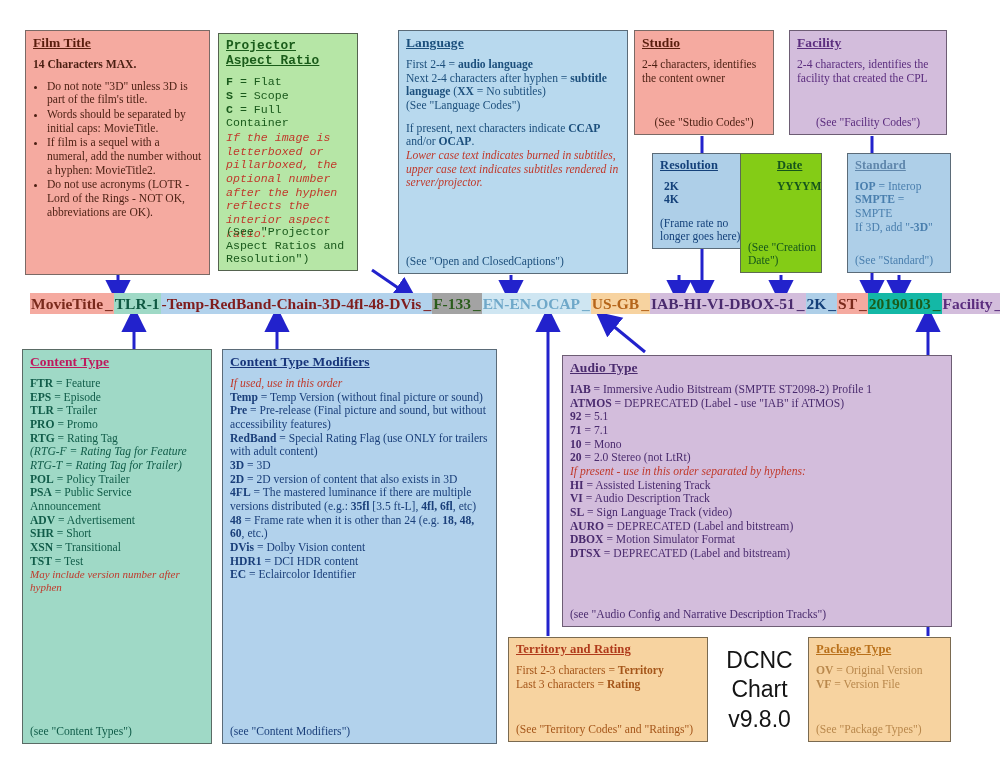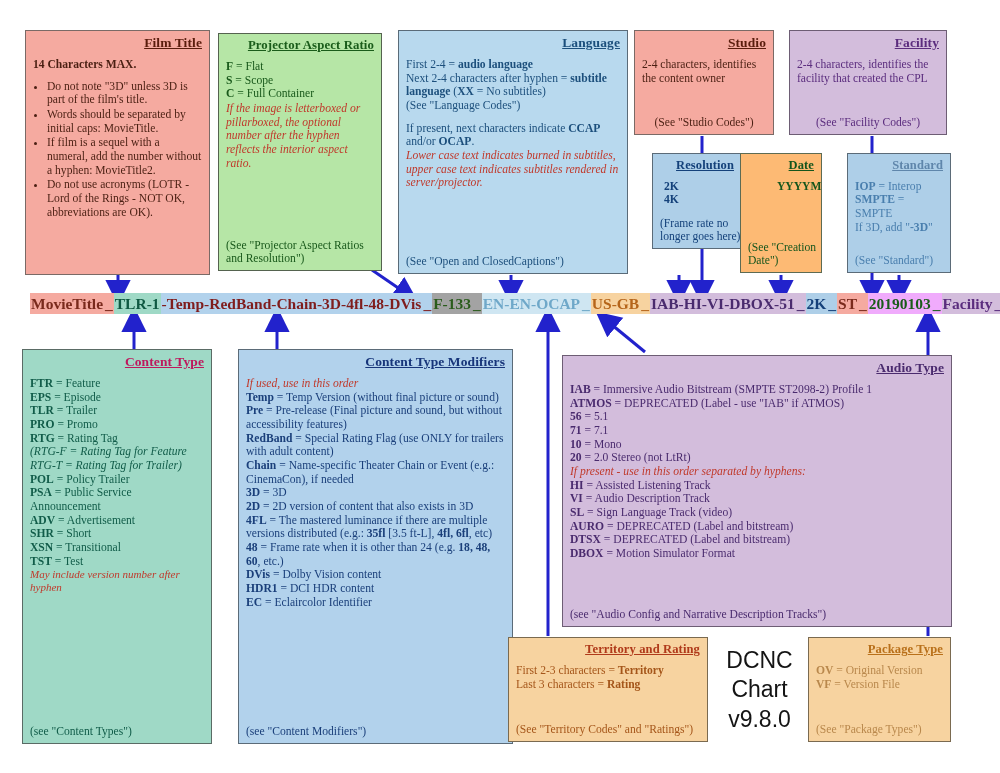--- a/index.html
+++ b/index.html
@@ -15,21 +15,21 @@
   #stage { position:relative; width:1000px; height:773px; }
 
   .box {
     position:absolute;
     border:1px solid #6b6b6b;
     padding:4px 7px 4px 7px;
     line-height:1.18;
     overflow:hidden;
   }
   .box .title {
-    text-align:right;
+    text-align:left;
     font-weight:bold;
     text-decoration:underline;
     font-size:13.5px;
     margin-bottom:7px;
     letter-spacing:.1px;
   }
   .body { font-size:11.6px; }
   .body p { margin:0 0 0 0; }
   .b { font-weight:bold; }
   .ital { font-style:italic; }
@@ -40,21 +40,21 @@
   .c-pink   { background:#f5aaa0; border-color:#7a6a66; color:#4a1f12; }
   .c-pink .title { color:#5a1d0d; }
   .c-green  { background:#b6e6a6; border-color:#55634f; color:#19591b; }
   .c-green .title { color:#1a5c1a; }
   .c-blue   { background:#b8d9ee; border-color:#5a6b78; color:#1c4f7c; }
   .c-blue .title { color:#1b4f7c; }
   .c-purple { background:#d3bddc; border-color:#6d5d74; color:#5b2d7e; }
   .c-purple .title { color:#5b2d7e; }
   .c-lblue  { background:#aecfe8; border-color:#5b6b78; color:#14417a; }
   .c-lblue .title { color:#14417a; }
-  .c-lgreen { background:#fdba74; border-color:#5d6b53; color:#15551c;padding-left:36px; }
+  .c-lgreen { background:#84cc16; border-color:#5d6b53; color:#15551c;padding-left:36px; }
   .c-lgreen .title { color:#15551c; }
   .c-stdblue{ background:#aecfe8; border-color:#5b6b78; color:#4a7fae; }
   .c-stdblue .title { color:#5f86ab; }
   .c-teal   { background:#9fd9c6; border-color:#5a6b65; color:#115c49; }
   .c-teal .title { color:#be185d; }
   .c-modblue{ background:#b2d2ec; border-color:#5b6b78; color:#1a3f7a; }
   .c-modblue .title { color:#17357a; }
   .c-orange { background:#f7d3a0; border-color:#7a6a50; color:#a5561a; }
   .c-orange .title { color:#b03a1a; }
   .c-pkg    { background:#f7d3a0; border-color:#7a6a50; color:#b9884c; }
@@ -75,21 +75,21 @@
   #fname span.seg { padding:2px 1px; }
   .sg-title    { background:#f5aaa0; color:#7a2a1c; }
   .sg-ct       { background:#9fd9c6; color:#0f5942; }
   .sg-mod      { background:#b2d2ec; color:#7f1d1d; }
   .sg-ar       { background:#a3a3a3; color:#2a5c1c; }
   .sg-lang     { background:#cfe6f2; color:#6fa8c9; }
   .sg-terr     { background:#f7d3a0; color:#b5651a; }
   .sg-aud      { background:#d3bddc; color:#4a2b6e; }
   .sg-res      { background:#aecfe8; color:#14417a; }
   .sg-studio   { background:#f5aaa0; color:#7a2a1c; }
-  .sg-date     { background:#f0abfc; color:#1a5c1a; }
+  .sg-date     { background:#14b8a6; color:#1a5c1a; }
   .sg-fac      { background:#d3bddc; color:#5b2d7e; }
 
   
   #dcnc {
     position:absolute;
     left:712px; top:646px;
     width:95px;
     text-align:center;
     font-family:"Liberation Sans", sans-serif;
     font-size:23px;
@@ -145,21 +145,21 @@
       <p class="b" style="margin-bottom:8px;">14 Characters MAX.</p>
       <ul style="margin:0; padding-left:14px;">
         <li style="margin-bottom:1px;">Do not note "3D" unless 3D is part of the film's title.</li>
         <li style="margin-bottom:1px;">Words should be separated by initial caps: MovieTitle.</li>
         <li style="margin-bottom:1px;">If film is a sequel with a numeral, add the number without a hyphen: MovieTitle2.</li>
         <li>Do not use acronyms (LOTR - Lord of the Rings - NOT OK, abbreviations are OK).</li>
       </ul>
     </div>
   </div>
 
-  <div class="box c-green" style="left:218px; top:33px; width:164px; height:238px;">
+  <div class="box c-green" style="left:218px; top:33px; width:140px; height:238px;font-family:Liberation Mono, monospace;">
     <div class="title" style="font-size:12.8px;">Projector Aspect Ratio</div>
     <div class="body">
       <p><span class="b">F</span><span> = Flat</span></p>
       <p><span class="b">S</span><span> = Scope</span></p>
       <p><span class="b">C</span><span> = Full Container</span></p>
       <p class="ital red" style="margin-top:1px;">If the image is letterboxed or pillarboxed, the optional number after the hyphen reflects the interior aspect ratio.</p>
     </div>
     <div class="foot" style="right:7px;">(See "Projector Aspect Ratios and Resolution")</div>
   </div>
 
@@ -237,55 +237,54 @@
       <p>Announcement</p>
       <p><span class="b">ADV</span><span> = Advertisement</span></p>
       <p><span class="b">SHR</span><span> = Short</span></p>
       <p><span class="b">XSN</span><span> = Transitional</span></p>
       <p><span class="b">TST</span><span> = Test</span></p>
       <p class="ital red" style="font-size:11px;">May include version number after hyphen</p>
     </div>
     <div class="foot">(see "Content Types")</div>
   </div>
 
-  <div class="box c-modblue" style="left:222px; top:349px; width:275px; height:395px;margin-left:16px;">
+  <div class="box c-modblue" style="left:222px; top:349px; width:275px; height:395px;">
     <div class="title">Content Type Modifiers</div>
     <div class="body">
       <p class="ital red">If used, use in this order</p>
       <p><span class="b">Temp</span><span>  = Temp Version (without final picture or sound)</span></p>
       <p><span class="b">Pre</span><span> = Pre-release (Final picture and sound, but without accessibility features)</span></p>
       <p><span class="b">RedBand</span><span> = Special Rating Flag (use ONLY for trailers with adult content)</span></p>
-      <p><span class="b">Chain</span><span> = Name-specific Theater Chain or Event (e.g.: CinemaCon), if needed</span></p>
       <p><span class="b">3D</span><span> = 3D</span></p>
       <p><span class="b">2D</span><span> = 2D version of content that also exists in 3D</span></p>
       <p><span class="b">4FL</span><span> = The mastered luminance if there are multiple versions distributed (e.g.: </span><span class="b">35fl</span><span> [3.5 ft-L], </span><span class="b">4fl, 6fl</span><span>, etc)</span></p>
       <p><span class="b">48</span><span> = Frame rate when it is other than 24 (e.g. </span><span class="b">18, 48, 60</span><span>, etc.)</span></p>
       <p><span class="b">DVis</span><span> = Dolby Vision content</span></p>
       <p><span class="b">HDR1</span><span> = DCI HDR content</span></p>
       <p><span class="b">EC</span><span> = Eclaircolor Identifier</span></p>
     </div>
     <div class="foot">(see "Content Modifiers")</div>
   </div>
 
   <div class="box c-aud" style="left:562px; top:355px; width:390px; height:272px;">
     <div class="title">Audio Type</div>
     <div class="body">
       <p><span class="b">IAB</span><span> = Immersive Audio Bitstream (SMPTE ST2098-2) Profile 1</span></p>
       <p><span class="b">ATMOS</span><span> = DEPRECATED (Label - use "IAB" if ATMOS)</span></p>
-      <p><span class="b">56</span><span> = 5.1</span></p>
+      <p><span class="b">92</span><span> = 5.1</span></p>
       <p><span class="b">71</span><span> = 7.1</span></p>
       <p><span class="b">10</span><span> = Mono</span></p>
       <p><span class="b">20</span><span> = 2.0 Stereo (not LtRt)</span></p>
       <p class="ital red">If present - use in this order separated by hyphens:</p>
       <p><span class="b">HI</span><span> = Assisted Listening Track</span></p>
       <p><span class="b">VI</span><span> = Audio Description Track</span></p>
       <p><span class="b">SL</span><span> = Sign Language Track (video)</span></p>
       <p><span class="b">AURO</span><span> = DEPRECATED (Label and bitstream)</span></p>
+      <p><span class="b">DBOX</span><span> = Motion Simulator Format</span></p>
       <p><span class="b">DTSX</span><span> = DEPRECATED (Label and bitstream)</span></p>
-      <p><span class="b">DBOX</span><span> = Motion Simulator Format</span></p>
     </div>
     <div class="foot">(see "Audio Config and Narrative Description Tracks")</div>
   </div>
 
   <div class="box c-orange" style="left:508px; top:637px; width:200px; height:105px;">
     <div class="title" style="font-size:12.6px;font-family:Liberation Serif, serif;">Territory and Rating</div>
     <div class="body">
       <p><span>First 2-3 characters = </span><span class="b">Territory</span></p>
       <p><span>Last 3 characters = </span><span class="b">Rating</span></p>
     </div>

